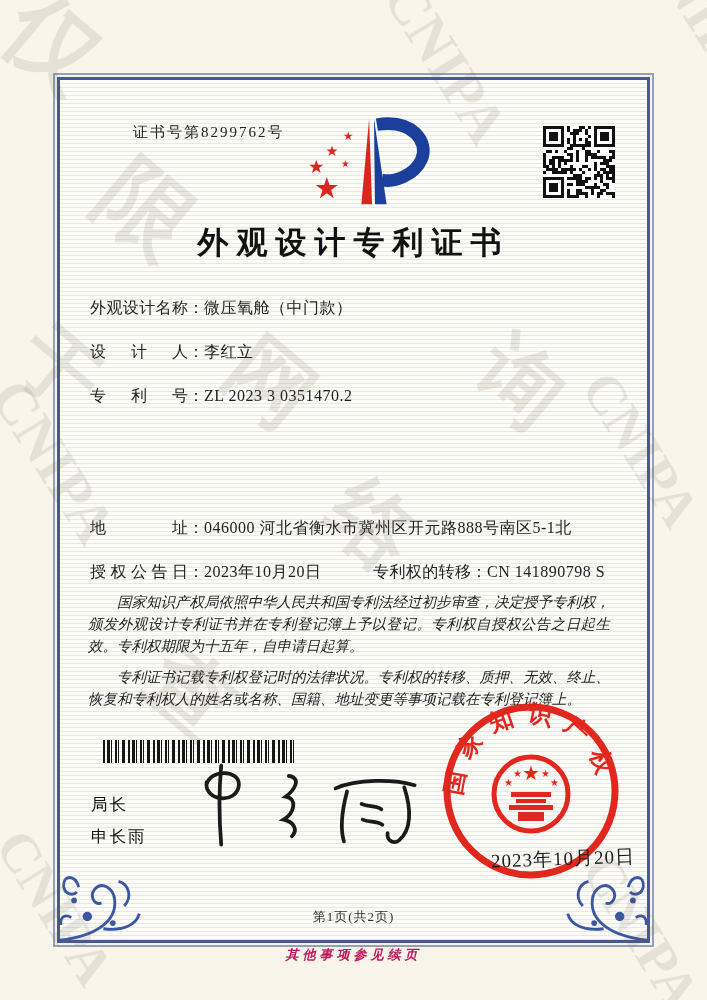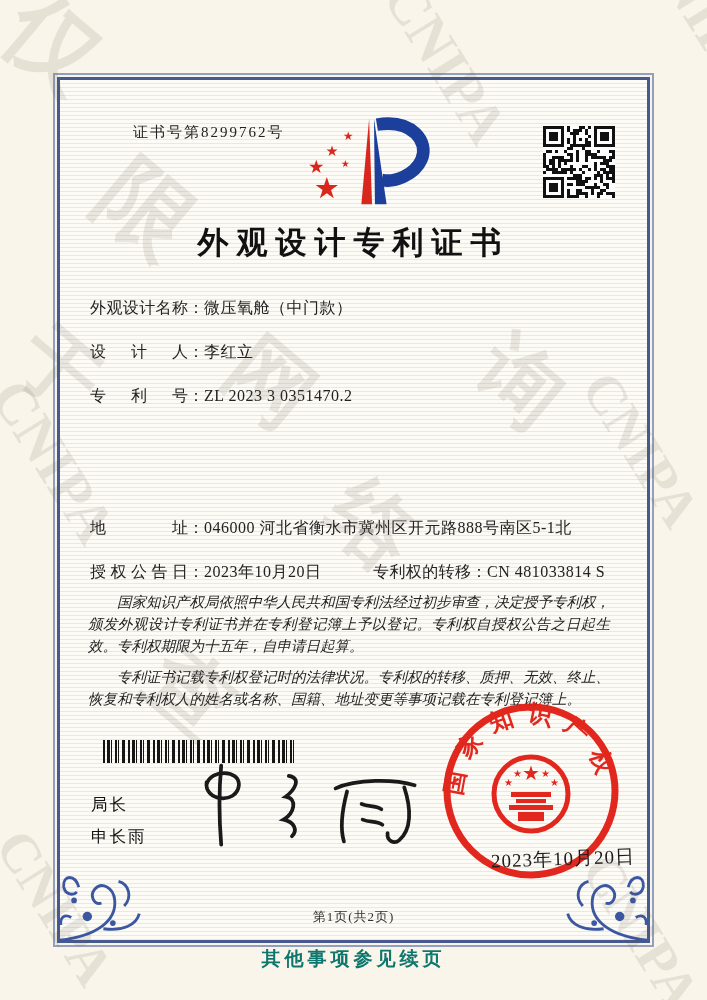--- a/index.html
+++ b/index.html
@@ -47,21 +47,21 @@
   .signer-name{position:absolute;left:31px;top:746px;font-size:16.5px;color:#111;letter-spacing:2px;}
   .autograph{position:absolute;left:130px;top:676px;width:260px;height:96px;}
   
   .seal{position:absolute;left:378px;top:618px;width:186px;height:186px;}
   .seal-date{position:absolute;left:408px;top:766px;width:190px;text-align:center;
              font-size:19px;color:#1c1c1c;letter-spacing:1px;transform:rotate(-2deg);z-index:30;}
   
   .page-indicator{position:absolute;left:0;right:0;top:828px;text-align:center;
                   font-size:13px;color:#333;letter-spacing:1px;}
   .footer-note{position:absolute;left:0;right:0;top:946px;text-align:center;
-               font-size:19px;font-weight:600;letter-spacing:4px;color:#0f766e;}
+               font-size:13px;font-weight:600;font-style:italic;letter-spacing:4px;color:#be185d;}
   .corner{position:absolute;width:104px;height:104px;z-index:20;}
   .corner.br{right:-2px;bottom:-2px;}
   .corner.bl{left:-2px;bottom:-2px;transform:scaleX(-1);}
 </style>
 </head>
 <body>
 
 <div class="page">
 
   <div class="frame">
@@ -295,21 +295,21 @@
     </div>
     <div class="row" style="top:306px">
       <span class="lbl">专利号</span><span class="colon">：</span><span class="val">ZL 2023 3 0351470.2</span>
     </div>
     <div class="row" style="top:438px">
       <span class="lbl">地址</span><span class="colon">：</span><span class="val">046000 河北省衡水市冀州区开元路888号南区5-1北</span>
     </div>
     <div class="row" style="top:482px">
       <span class="lbl">授权公告日</span><span class="colon">：</span><span class="val">2023年10月20日</span>
       <span class="grant">
-        <span class="lbl">专利权的转移</span><span class="colon">：</span><span class="val">CN 481033814 S</span>
+        <span class="lbl">专利权的转移</span><span class="colon">：</span><span class="val">CN 141890798 S</span>
       </span>
     </div>
 
     <div class="paras">
       <p>国家知识产权局依照中华人民共和国专利法经过初步审查，决定授予专利权，颁发外观设计专利证书并在专利登记簿上予以登记。专利权自授权公告之日起生效。专利权期限为十五年，自申请日起算。</p>
       <p>专利证书记载专利权登记时的法律状况。专利权的转移、质押、无效、终止、恢复和专利权人的姓名或名称、国籍、地址变更等事项记载在专利登记簿上。</p>
     </div>
 
     <div class="barcode"></div>
 

